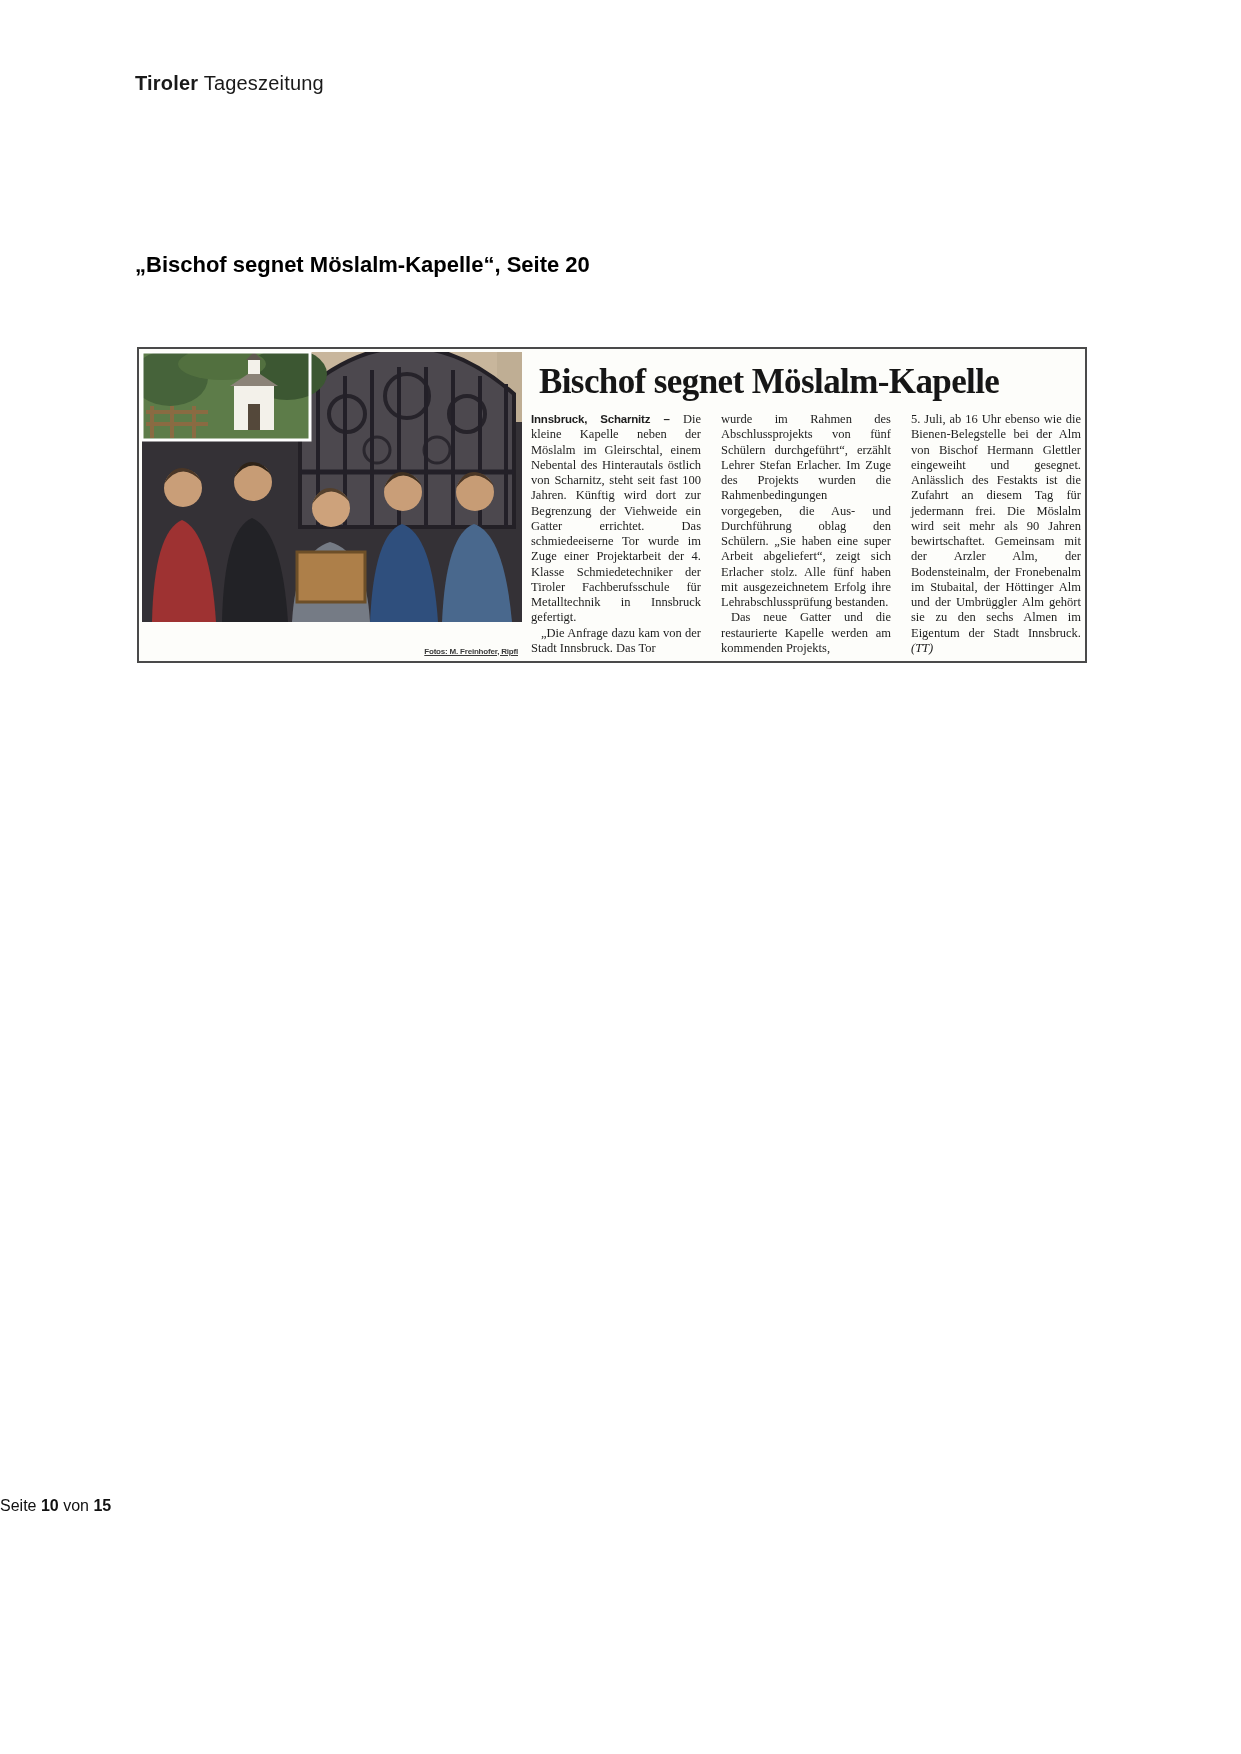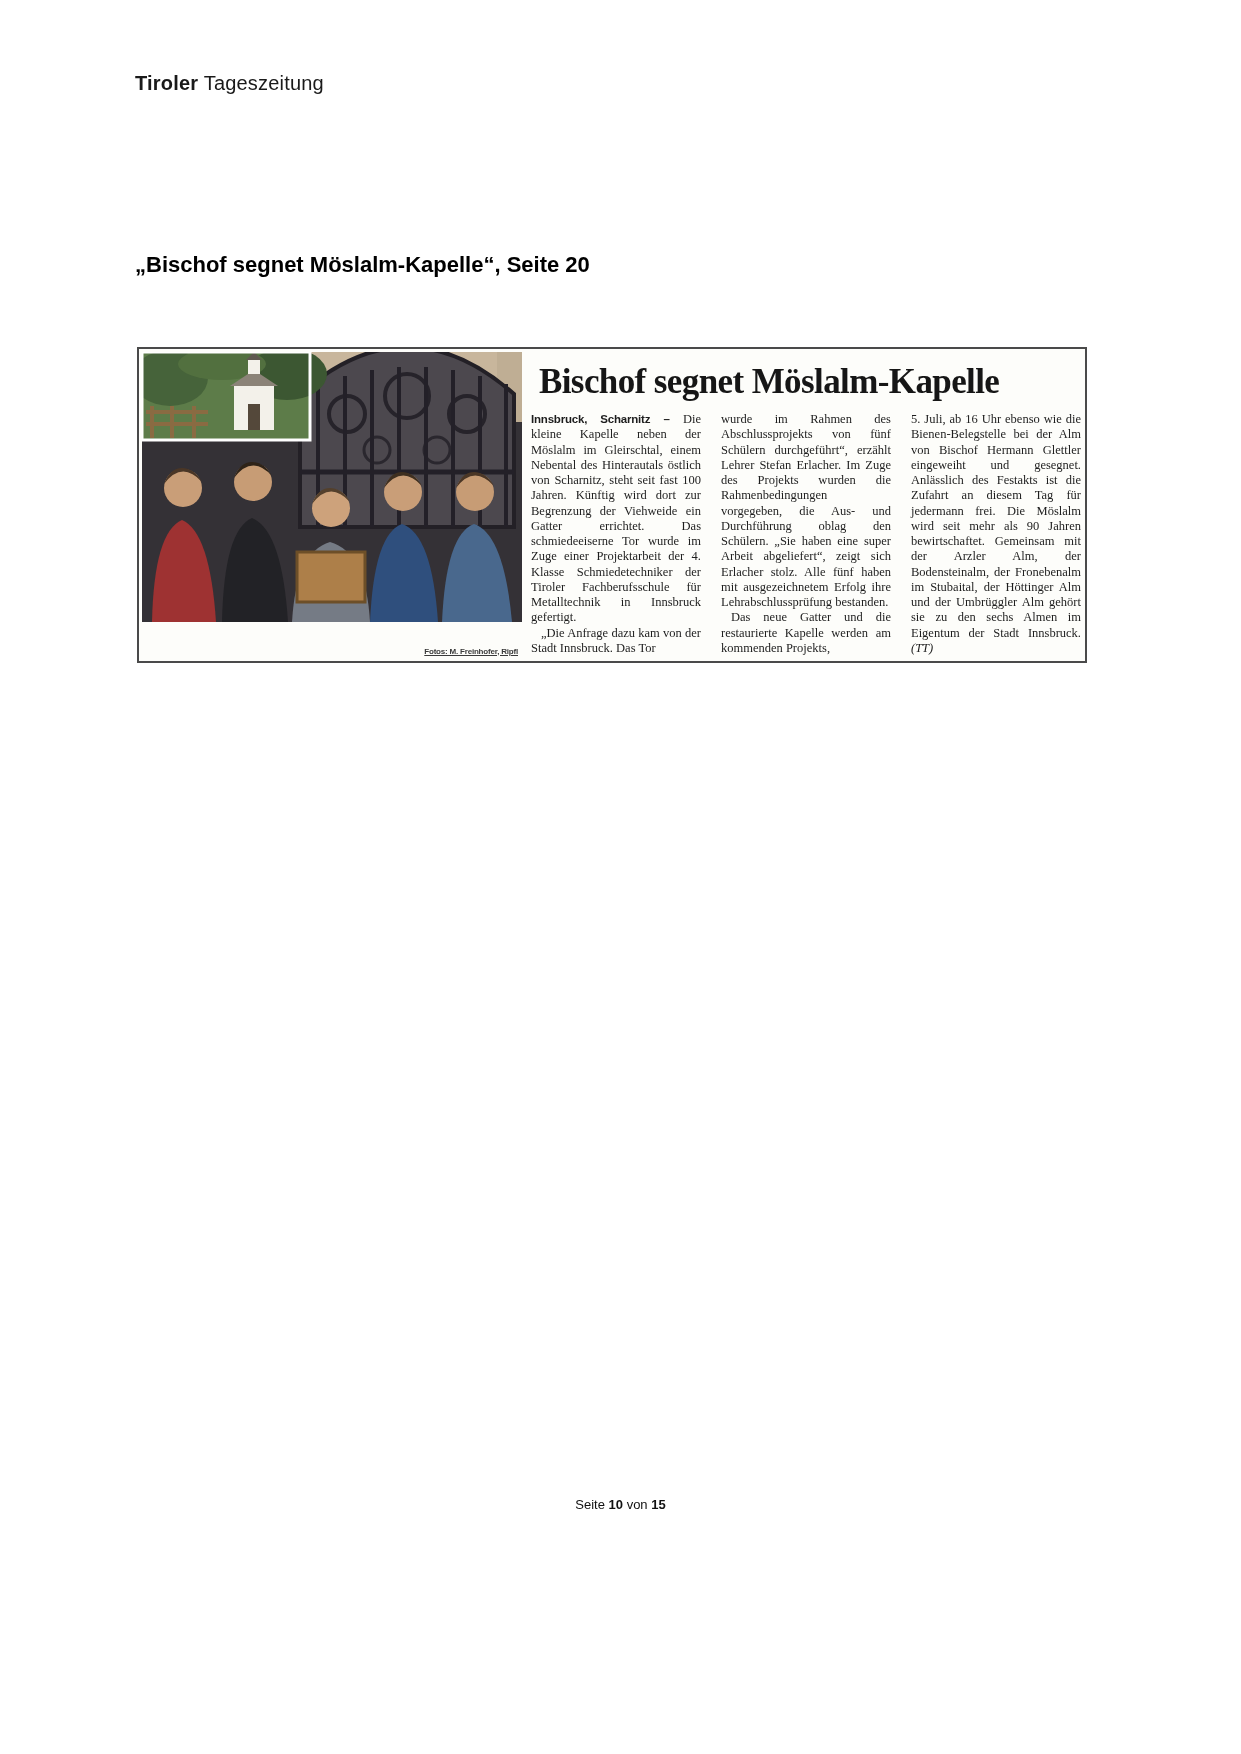--- a/index.html
+++ b/index.html
@@ -25,21 +25,21 @@
   .headline{margin:8px;font-family:"Liberation Serif",serif;font-size:35px;font-weight:bold;
             letter-spacing:-0.6px;color:#161616;white-space:nowrap;}
   .cols{display:flex;gap:20px;margin-top:10px;}
   .col{width:174px;font-family:"Liberation Serif",serif;font-size:12.5px;line-height:1.22;
        text-align:justify;color:#1d1d1d;}
   .col p{margin:0;}
   .col p.ind{text-indent:10px;}
   .lead{font-family:"Liberation Sans",sans-serif;font-weight:bold;font-size:11.5px;letter-spacing:-0.2px;}
   .tt{font-style:italic;margin-top:24px;}
 
-  .footer{position:absolute;left:0;top:1497px;width:100%;text-align:center;font-size:13px;color:#111;}
+  .footer{position:absolute;left:0;top:1497px;width:100%;font-size:16px;color:#111;}
   .footer b{font-weight:bold;}
 </style>
 </head>
 <body>
 
 <div class="page">
 
   <div class="masthead">
     <span class="b">Tiroler</span><span> Tageszeitung</span>
   </div>

